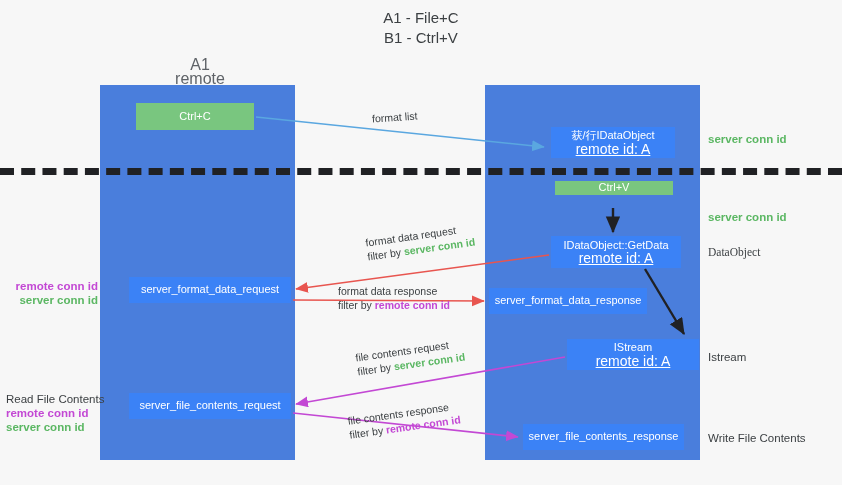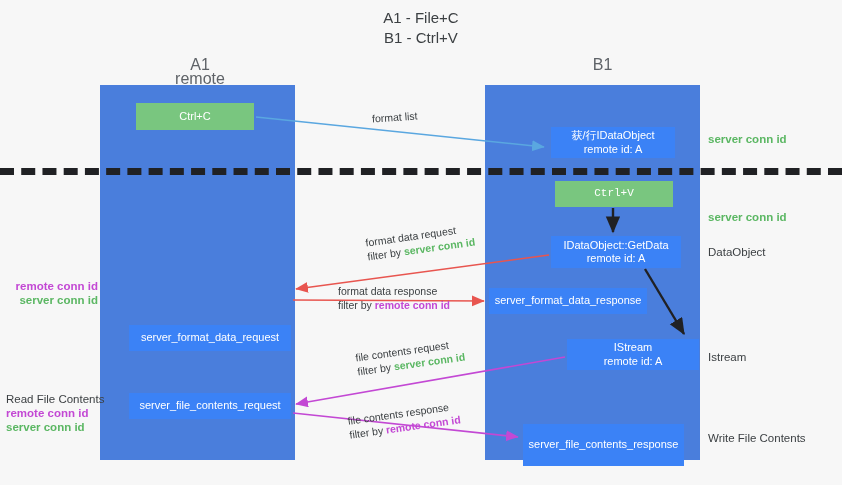--- a/index.html
+++ b/index.html
@@ -66,44 +66,44 @@
     align-items: center;
     justify-content: center;
     color: #ffffff;
     font-size: 11px;
     line-height: 13.5px;
     text-align: center;
     padding: 2px 4px;
   }
   .node.green { background: #79c67f; }
   .node.orange { background: #3b82f6; }
-  .node .l2 { font-size: 11px; }
+  .node .l2 { font-size: 14px; text-decoration: underline; }
 
   #node-ctrlc      { left: 136px; top: 103px; width: 118px; height: 27px; }
   #node-idataobj   { left: 551px; top: 127px; width: 124px; height: 31px; }
-  #node-ctrlv      { left: 555px; top: 181px; width: 118px; height: 26px; font-family: Liberation Mono, monospace; }
+  #node-ctrlv      { left: 555px; top: 181px; width: 118px; height: 14px; }
   #node-getdata    { left: 551px; top: 236px; width: 130px; height: 32px; }
   #node-istream    { left: 567px; top: 339px; width: 132px; height: 31px; }
-  #node-fmt-req    { left: 129px; top: 277px; width: 162px; height: 26px; margin-top: 48px; }
+  #node-fmt-req    { left: 129px; top: 277px; width: 162px; height: 26px; }
   #node-fmt-resp   { left: 489px; top: 288px; width: 158px; height: 26px; }
   #node-file-req   { left: 129px; top: 393px; width: 162px; height: 26px; }
-  #node-file-resp  { left: 523px; top: 424px; width: 161px; height: 42px; }
+  #node-file-resp  { left: 523px; top: 424px; width: 161px; height: 26px; }
 
   
   .side-note {
     font-size: 11.5px;
     line-height: 14px;
   }
   .green-txt  { color: #5bb763; font-weight: bold; }
   .magenta-txt{ color: #c348d4; font-weight: bold; }
   .plain-txt  { color: #3c4043; }
 
   #note-server-1 { left: 708px; top: 132px; }
   #note-server-2 { left: 708px; top: 210px; }
-  #note-dataobject { left: 708px; top: 245px; }
+  #note-dataobject { left: 708px; top: 245px; font-family: Liberation Serif, serif; }
   #note-istream  { left: 708px; top: 350px; }
   #note-write    { left: 708px; top: 431px; }
 
   #note-left-1 { left: 6px; top: 279px; width: 92px; text-align: right; }
   #note-left-2 { left: 6px; top: 392px; width: 112px; text-align: left; }
 
   
   .edge-label {
     font-size: 10.5px;
     line-height: 14px;
@@ -135,21 +135,20 @@
   <div id="title-block" class="abs">
     <div>A1 - File+C</div>
     <div>B1 - Ctrl+V</div>
   </div>
 
   <div id="colhead-a1" class="abs col-header">
     <div>A1</div>
     <div>remote</div>
   </div>
   <div id="colhead-b1" class="abs col-header">
-    <div>B1</div>
   </div>
 
   <div id="lane-a1" class="abs lane"></div>
   <div id="lane-b1" class="abs lane"></div>
 
   <svg id="edges" viewBox="0 0 842 485">
     <defs>
       <marker id="ah-blue" markerWidth="9" markerHeight="9" refX="7.5" refY="3.4" orient="auto">
         <path d="M0,0 L8,3.4 L0,6.8 z" fill="#5aa7e0"></path>
       </marker>

